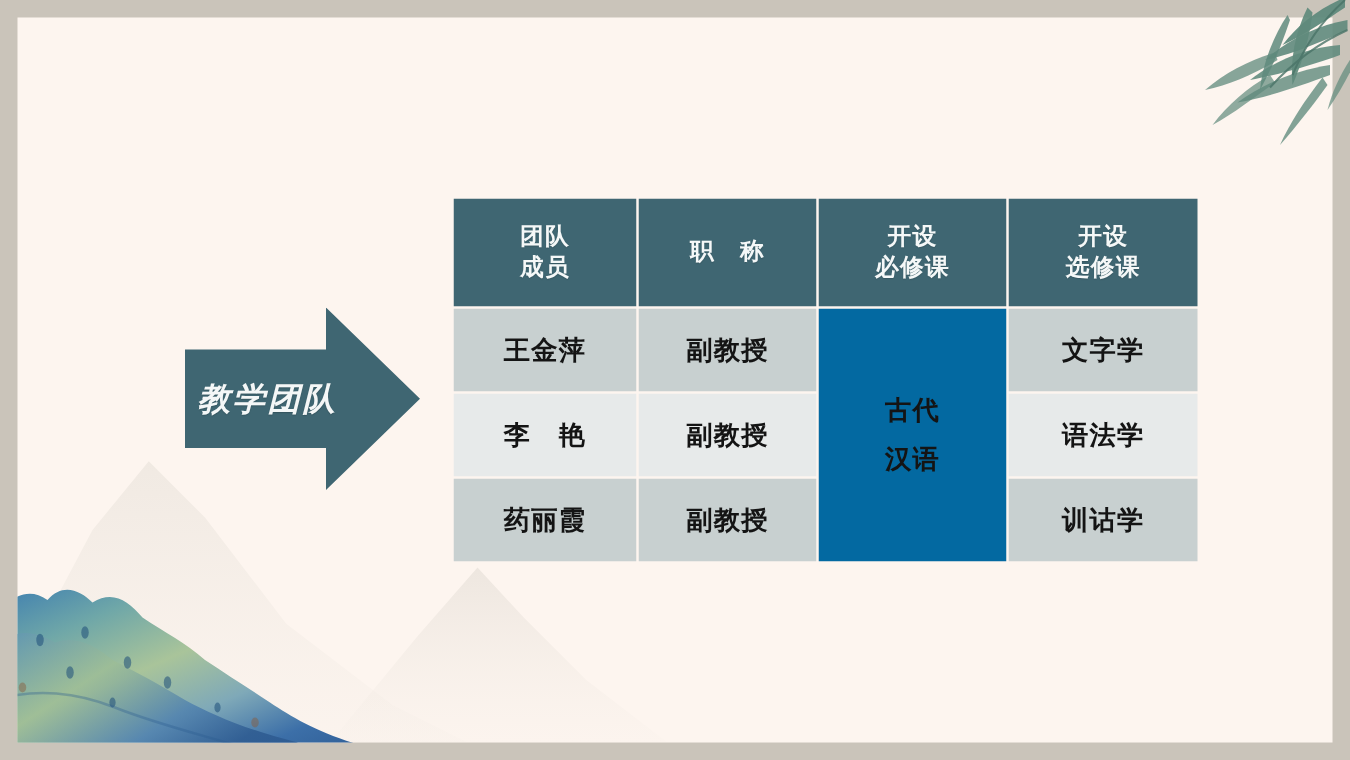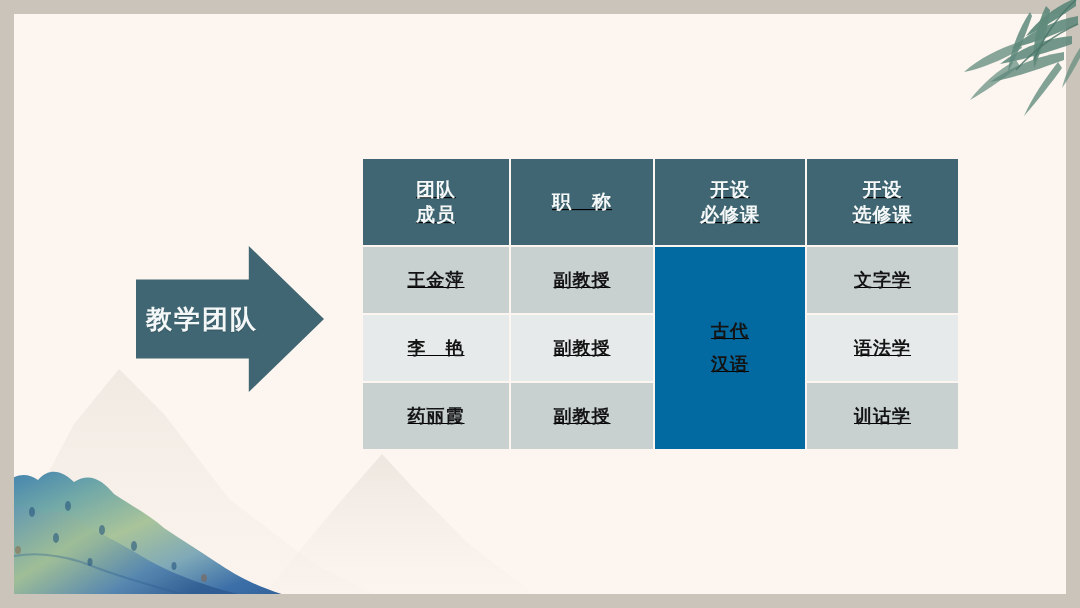--- a/index.html
+++ b/index.html
@@ -62,25 +62,26 @@
     width: 160px;
     height: 130px;
     pointer-events: none;
     z-index: 6;
   }
   .bamboo svg { display: block; }
 
   
   .arrow-wrap {
     position: absolute;
-    left: 136px;
+    left: 148px;
     top: 246px;
     width: 188px;
     height: 146px;
     z-index: 4;
+    font-style: italic;
   }
   .arrow-shape {
     position: absolute;
     inset: 0;
     background: #3f6672;
     -webkit-clip-path: polygon(0% 23%, 60% 23%, 60% 0%, 100% 50%, 60% 100%, 60% 77%, 0% 77%);
     clip-path: polygon(0% 23%, 60% 23%, 60% 0%, 100% 50%, 60% 100%, 60% 77%, 0% 77%);
   }
   .arrow-label {
     position: absolute;
@@ -110,40 +111,39 @@
     height: 293px;
     z-index: 5;
   }
   table.team {
     width: 591px;
     height: 293px;
     border-collapse: separate;
     border-spacing: 2px;
     table-layout: fixed;
     background: transparent;
-    text-decoration: underline;
   }
   table.team th, table.team td {
     text-align: center;
     vertical-align: middle;
     padding: 0;
     font-weight: 700;
     color: #141414;
   }
   table.team th {
     background: #3f6672;
     color: #f5f8f8;
     font-size: 19px;
     line-height: 1.32;
     height: 86px;
     letter-spacing: 1px;
     text-shadow: 0 1px 1px rgba(0,0,0,.15);
   }
   table.team td {
-    font-size: 18px;
+    font-size: 21px;
     height: 66px;
     letter-spacing: 1px;
   }
   td.shade-a { background: #c8d0d0; }
   td.shade-b { background: #e7eaea; }
   td.merged {
     background: #0369a1;
     font-size: 21px;
     line-height: 1.85;
   }

